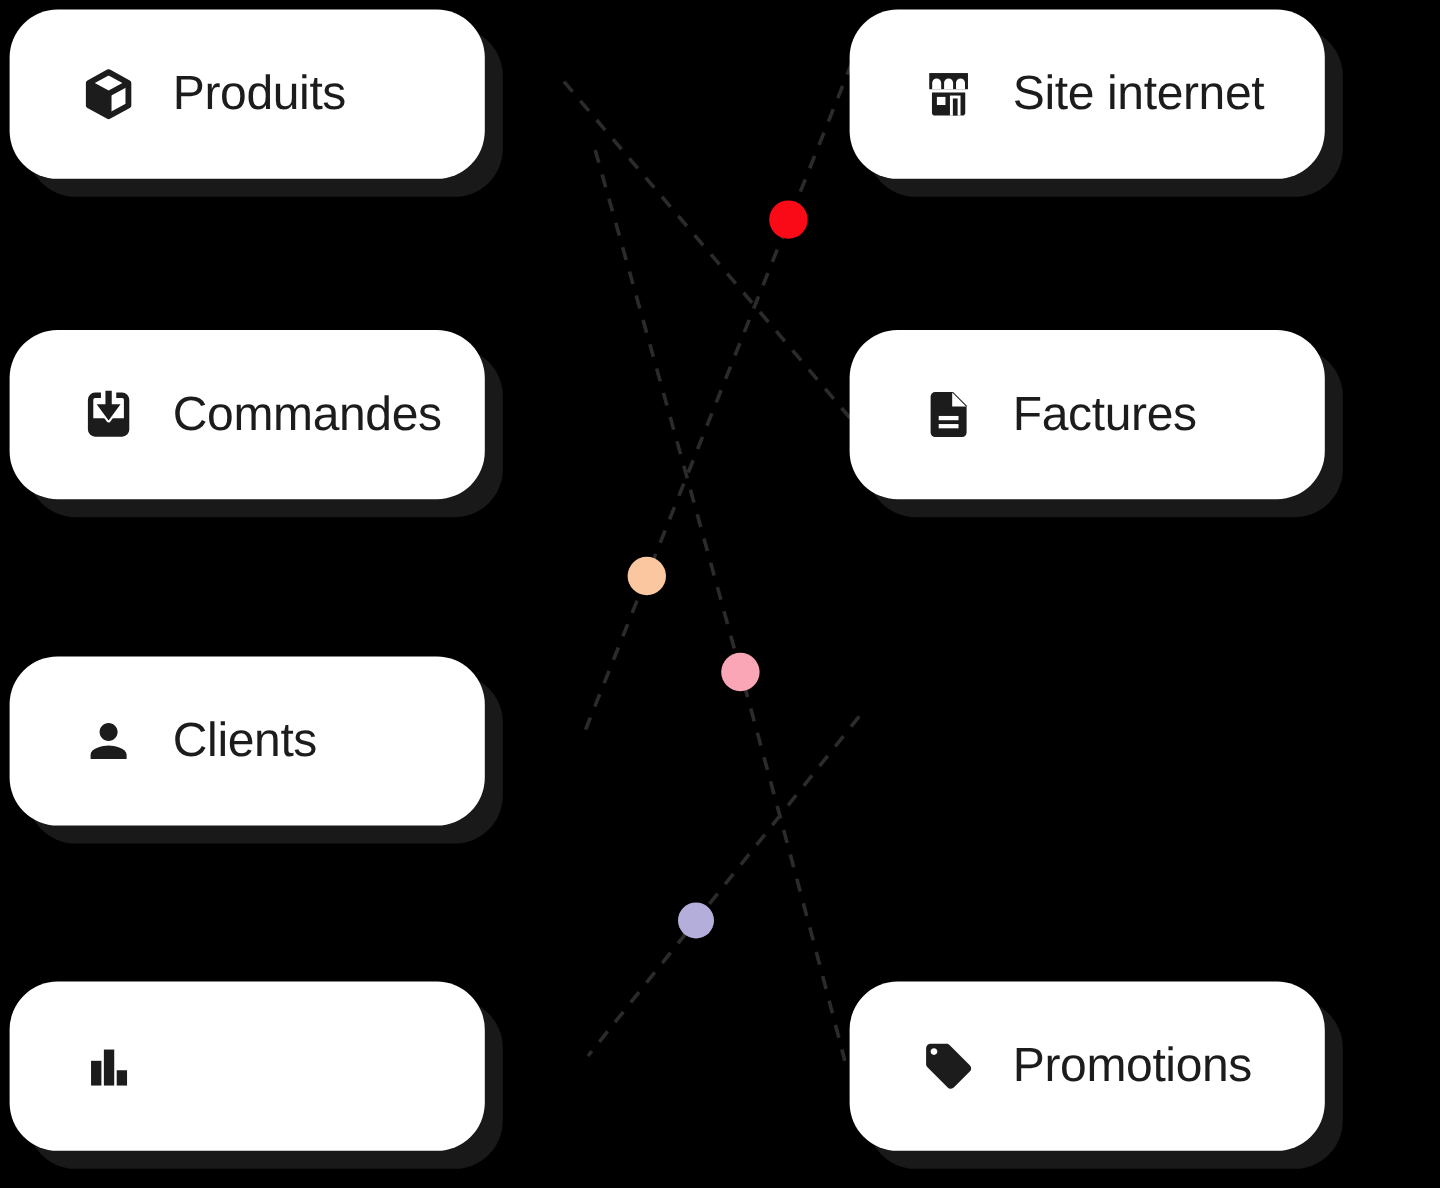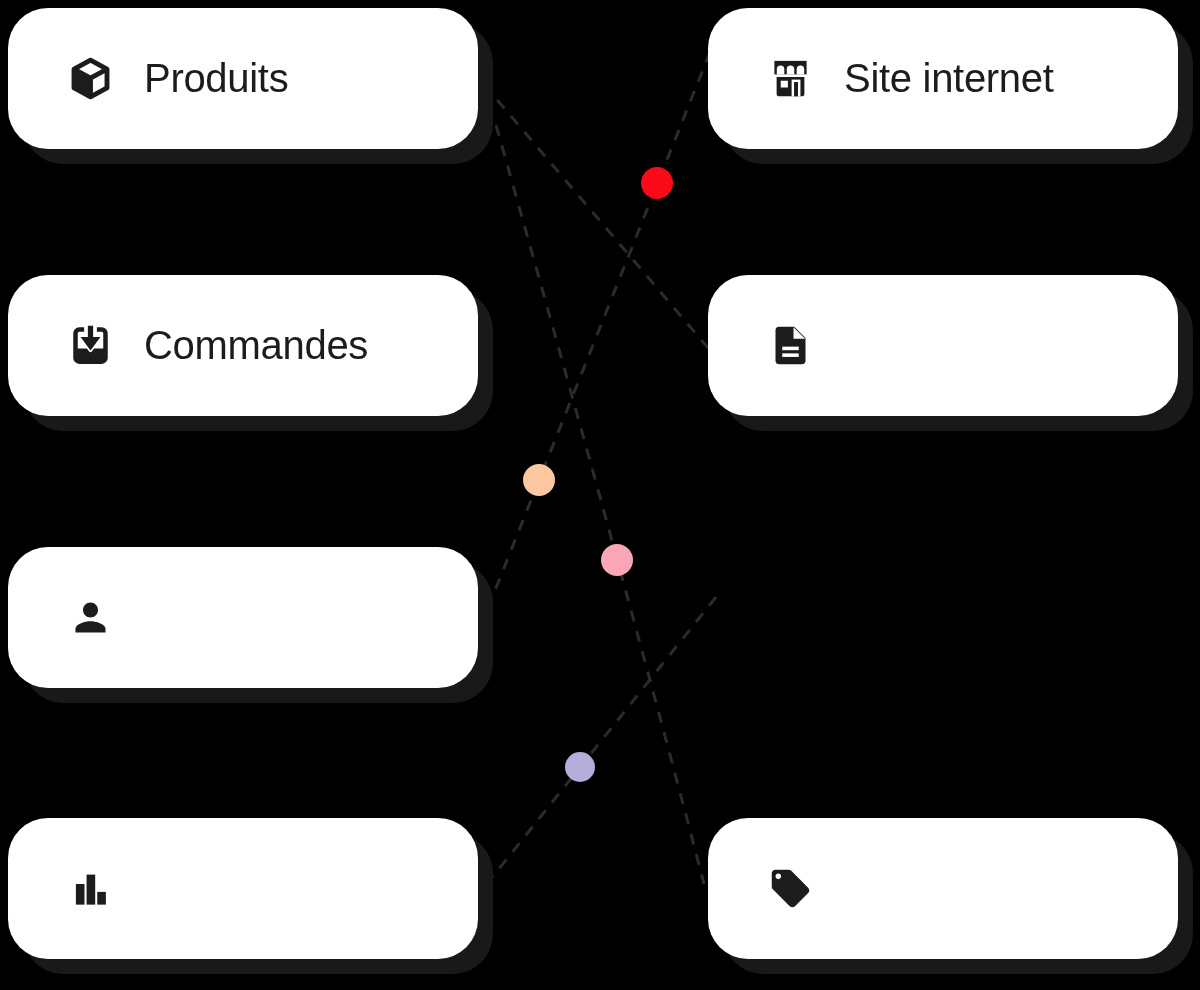--- a/index.html
+++ b/index.html
@@ -6,21 +6,21 @@
   .canvas{
     position:relative;
     width:1200px;height:990px;
     background:#000;
     overflow:hidden;
     font-family:"Liberation Sans","DejaVu Sans",sans-serif;
   }
   .wires{position:absolute;left:0;top:0;z-index:0;}
   .card{
     position:absolute;z-index:1;
-    width:470px;height:141px;
+    width:396px;height:141px;
     background:#fff;border-radius:40px;
     box-shadow:15px 15px 0 #191919;
     display:flex;align-items:center;
     padding-left:60px;box-sizing:border-box;
     gap:31px;cursor:pointer;
   }
   .card svg{width:45px;height:45px;flex:0 0 auto;color:#1c1c1c;}
   .card .label{
     font-size:40px;font-weight:500;color:#1c1c1c;
     letter-spacing:-0.3px;white-space:nowrap;
@@ -82,36 +82,39 @@
     <span class="label">Site internet</span>
   </div>
 
   <div class="card col-r row-1">
     <svg viewBox="0 0 24 24">
       <path d="M14 2H6a2 2 0 0 0-2 2v16a2 2 0 0 0 2 2h12a2 2 0 0 0 2-2V8Z" fill="currentColor"></path>
       <path d="M13.6 2.2 19.8 8.4 H13.6 Z" fill="#fff"></path>
       <rect x="7.6" y="12.6" width="8.8" height="1.9" fill="#fff"></rect>
       <rect x="7.6" y="16.2" width="8.8" height="1.9" fill="#fff"></rect>
     </svg>
+    <span class="label">Factures</span>
   </div>
 
   <div class="card col-l row-2">
     <svg viewBox="0 0 24 24">
       <path d="M12 12c2.21 0 4-1.79 4-4s-1.79-4-4-4-4 1.79-4 4 1.79 4 4 4zm0 2c-2.67 0-8 1.34-8 4v2h16v-2c0-2.66-5.33-4-8-4z" fill="currentColor"></path>
     </svg>
+    <span class="label">Clients</span>
   </div>
 
 
   <div class="card col-l row-3">
     <svg viewBox="0 0 24 24">
       <rect x="4.2" y="9.6" width="4.6" height="11" fill="currentColor"></rect>
       <rect x="9.9" y="4.6" width="4.6" height="16" fill="currentColor"></rect>
       <rect x="15.6" y="13.8" width="4.6" height="6.8" fill="currentColor"></rect>
     </svg>
   </div>
 
   <div class="card col-r row-3">
     <svg viewBox="0 0 24 24">
       <path d="M21.41 11.58l-9-9C12.05 2.22 11.55 2 11 2H4c-1.1 0-2 .9-2 2v7c0 .55.22 1.05.59 1.42l9 9c.36.36.86.58 1.41.58.55 0 1.05-.22 1.41-.59l7-7c.37-.36.59-.86.59-1.41 0-.55-.23-1.06-.59-1.42zM5.5 7C4.67 7 4 6.33 4 5.5S4.67 4 5.5 4 7 4.67 7 5.5 6.33 7 5.5 7z" fill="currentColor"></path>
     </svg>
+    <span class="label">Promotions</span>
   </div>
 
 </div>
 
 </body></html>

